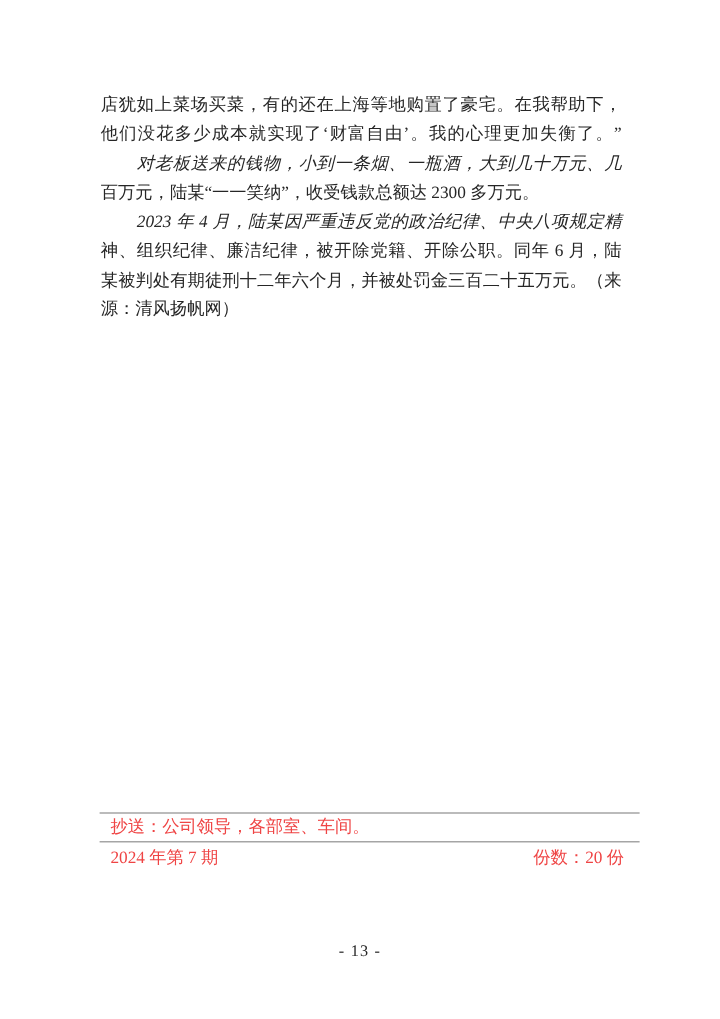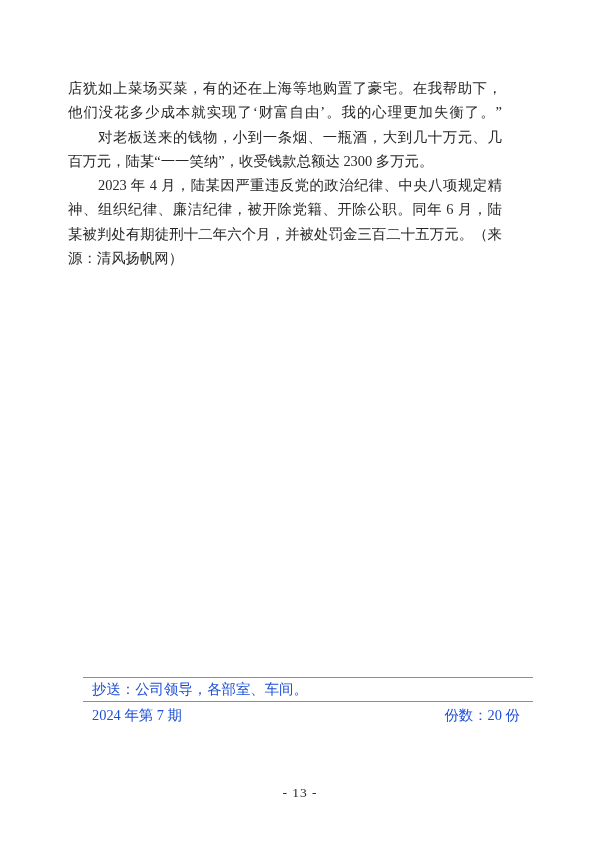--- a/index.html
+++ b/index.html
@@ -13,49 +13,50 @@
     height: 849px;
     background: #ffffff;
     overflow: hidden;
     font-family: "Liberation Serif", "DejaVu Serif", serif;
     color: #262626;
   }
   
   .article {
     position: absolute;
     top: 76px;
-    left: 68px;
+    left: 84px;
     width: 434px;
   }
   .ln {
     margin: 0;
     height: 24.3px;
     line-height: 24.3px;
     font-size: 14.4px;
     white-space: normal;
     overflow: visible;
   }
   
   .fill {
     text-align: justify;
     text-align-last: justify;
     text-justify: inter-character;
   }
   
   .ind {
     text-indent: 30px;
+    font-style: italic;
   }
   
   .footer {
     position: absolute;
     left: 83px;
     top: 677px;
     width: 450px;
     font-size: 14.4px;
-    color: #1d4ed8;
+    color: #ef4444;
   }
   .rule {
     height: 0;
     border-top: 1px solid #8f8f8f;
   }
   .cc-row {
     height: 23px;
     line-height: 23px;
     padding-left: 9px;
   }

